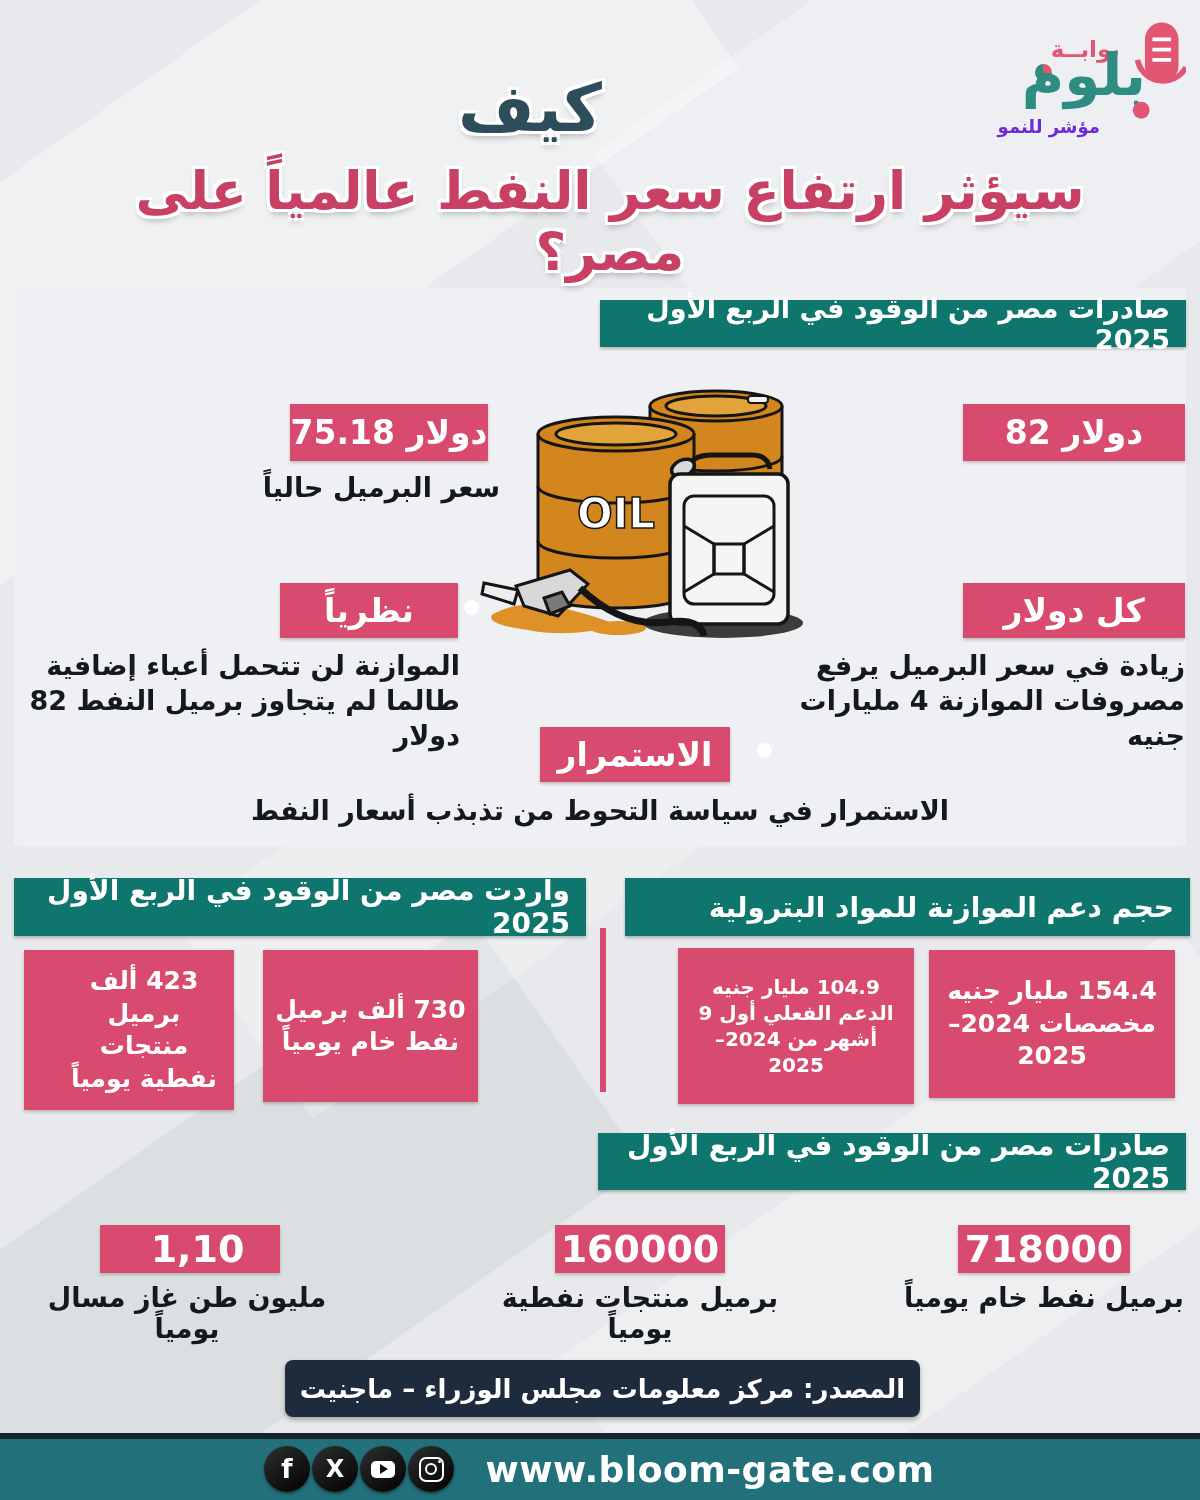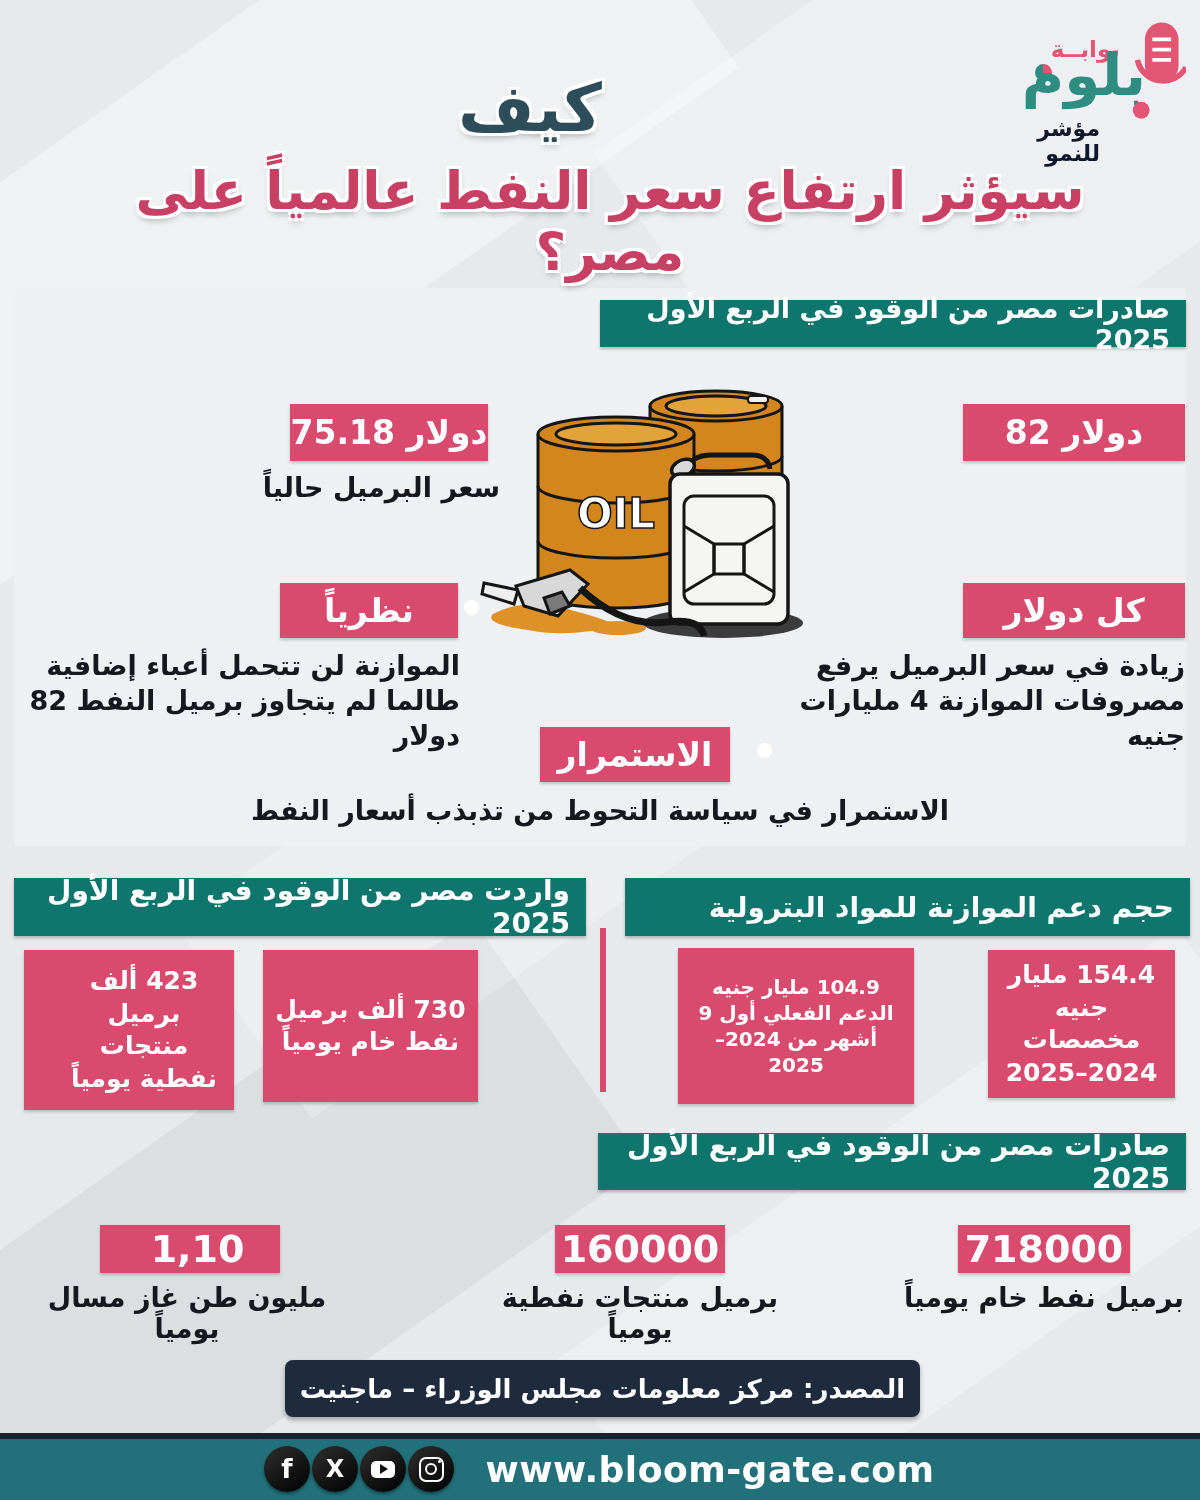--- a/index.html
+++ b/index.html
@@ -91,21 +91,21 @@
   .ig-lens{position:absolute;left:4px;top:4px;width:8px;height:8px;border:2.5px solid #fff;border-radius:50%;}
   .ig-dot{position:absolute;right:1px;top:1px;width:3px;height:3px;background:#fff;border-radius:50%;}
   .url{
     position:absolute;left:455px;top:1449px;width:510px;text-align:center;
     color:#fff;font-weight:bold;font-size:36px;letter-spacing:.5px;direction:ltr;
   }
   
   .logo{position:absolute;left:985px;top:12px;width:205px;height:150px;}
   .logo-top{position:absolute;right:70px;top:24px;color:#e25573;font-size:23px;font-weight:bold;direction:rtl;}
   .logo-name{position:absolute;right:44px;top:34px;color:#2e8c80;font-size:58px;font-weight:bold;direction:rtl;line-height:1;}
-  .logo-tagline{position:absolute;right:90px;top:104px;color:#0f172a;font-size:22px;font-weight:bold;direction:rtl;}
+  .logo-tagline{position:absolute;right:90px;top:104px;color:#6d28d9;font-size:18px;font-weight:bold;direction:rtl;}
   .logo-pie{position:absolute;right:138px;top:52px;width:17px;height:17px;border-radius:50%;
     background:conic-gradient(#e25573 0 95deg,#2e8c80 95deg 360deg);}
 </style>
 </head>
 <body>
 
 <div class="canvas">
 
   <div class="deco deco1"></div>
   <div class="deco deco2"></div>
@@ -193,21 +193,21 @@
   <div class="desc center" style="left:200px;top:793px;width:800px;">الاستمرار في سياسة التحوط من تذبذب أسعار النفط</div>
 
   <div class="teal-bar" style="left:14px;top:878px;width:572px;height:58px;font-size:28px;">واردت مصر من الوقود في الربع الأول 2025</div>
   <div class="pinkbox" style="left:24px;top:950px;width:210px;height:160px;padding-left:40px;">423 ألف برميل منتجات نفطية يومياً</div>
   <div class="pinkbox" style="left:263px;top:950px;width:215px;height:152px;">730 ألف برميل نفط خام يومياً</div>
 
   <div class="vdivider"></div>
 
   <div class="teal-bar" style="left:625px;top:878px;width:565px;height:58px;font-size:28px;">حجم دعم الموازنة للمواد البترولية</div>
   <div class="pinkbox" style="left:678px;top:948px;width:236px;height:156px;font-size:20px;">104.9 مليار جنيه الدعم الفعلي أول 9 أشهر من 2024–2025</div>
-  <div class="pinkbox" style="left:988px;top:950px;width:187px;height:148px;">154.4 مليار جنيه مخصصات 2024–2025</div>
+  <div class="pinkbox" style="left:929px;top:950px;width:246px;height:148px;">154.4 مليار جنيه مخصصات 2024–2025</div>
 
   <div class="teal-bar" style="left:598px;top:1133px;width:588px;height:57px;font-size:28px;">صادرات مصر من الوقود في الربع الأول 2025</div>
 
   <div class="numbadge" style="left:958px;top:1225px;width:172px;height:48px;">718000</div>
   <div class="numlabel" style="left:884px;top:1282px;width:320px;">برميل نفط خام يومياً</div>
 
   <div class="numbadge" style="left:555px;top:1225px;width:170px;height:48px;">160000</div>
   <div class="numlabel" style="left:470px;top:1282px;width:340px;">برميل منتجات نفطية يومياً</div>
 
   <div class="numbadge" style="left:100px;top:1225px;width:165px;height:48px;padding-left:15px;">1,10</div>

